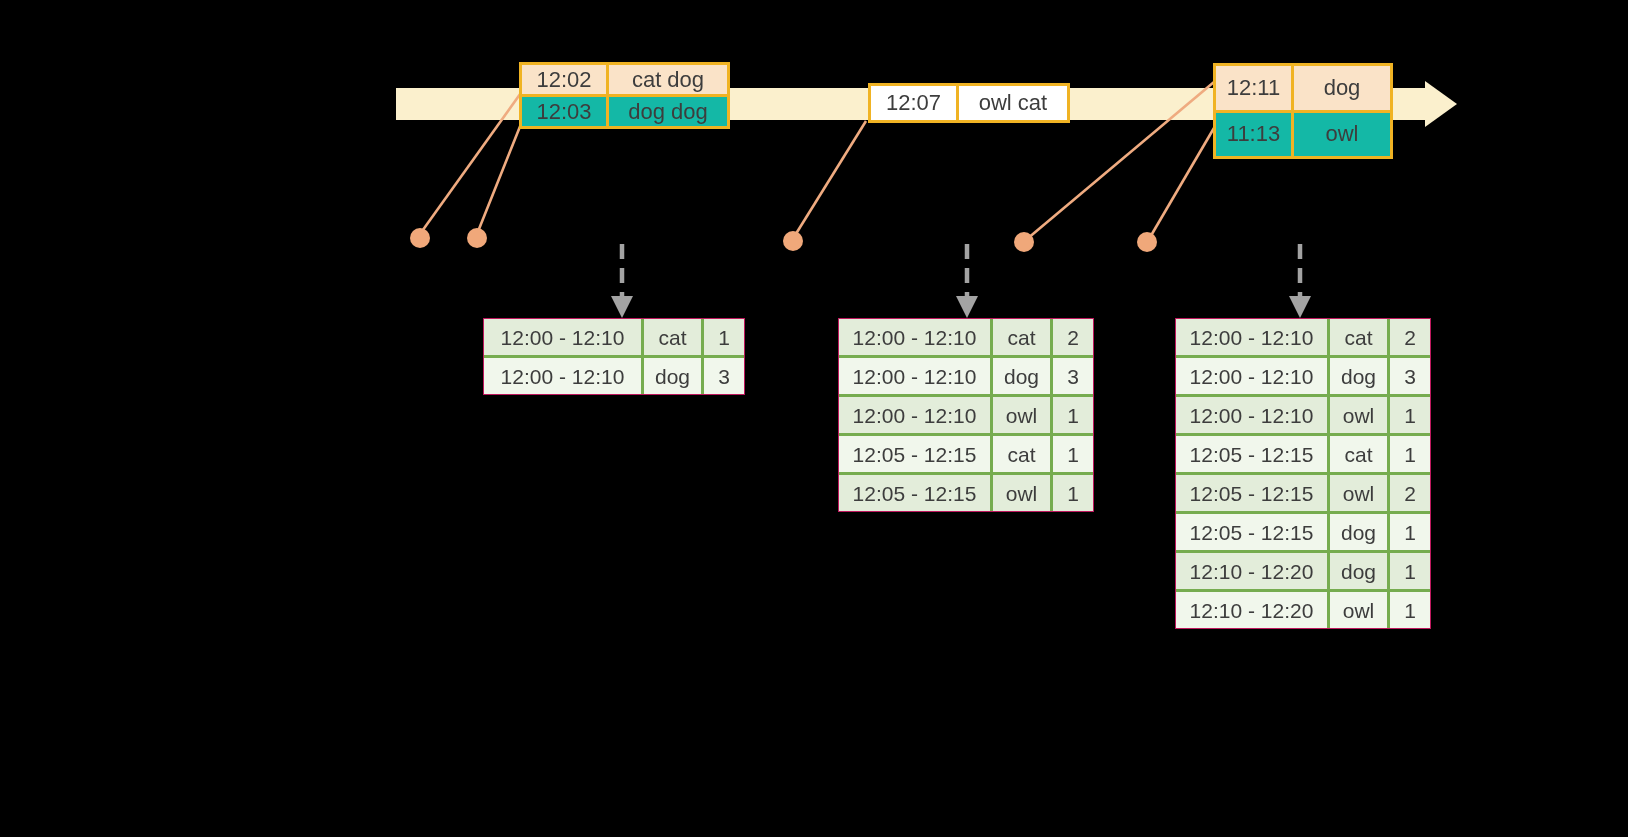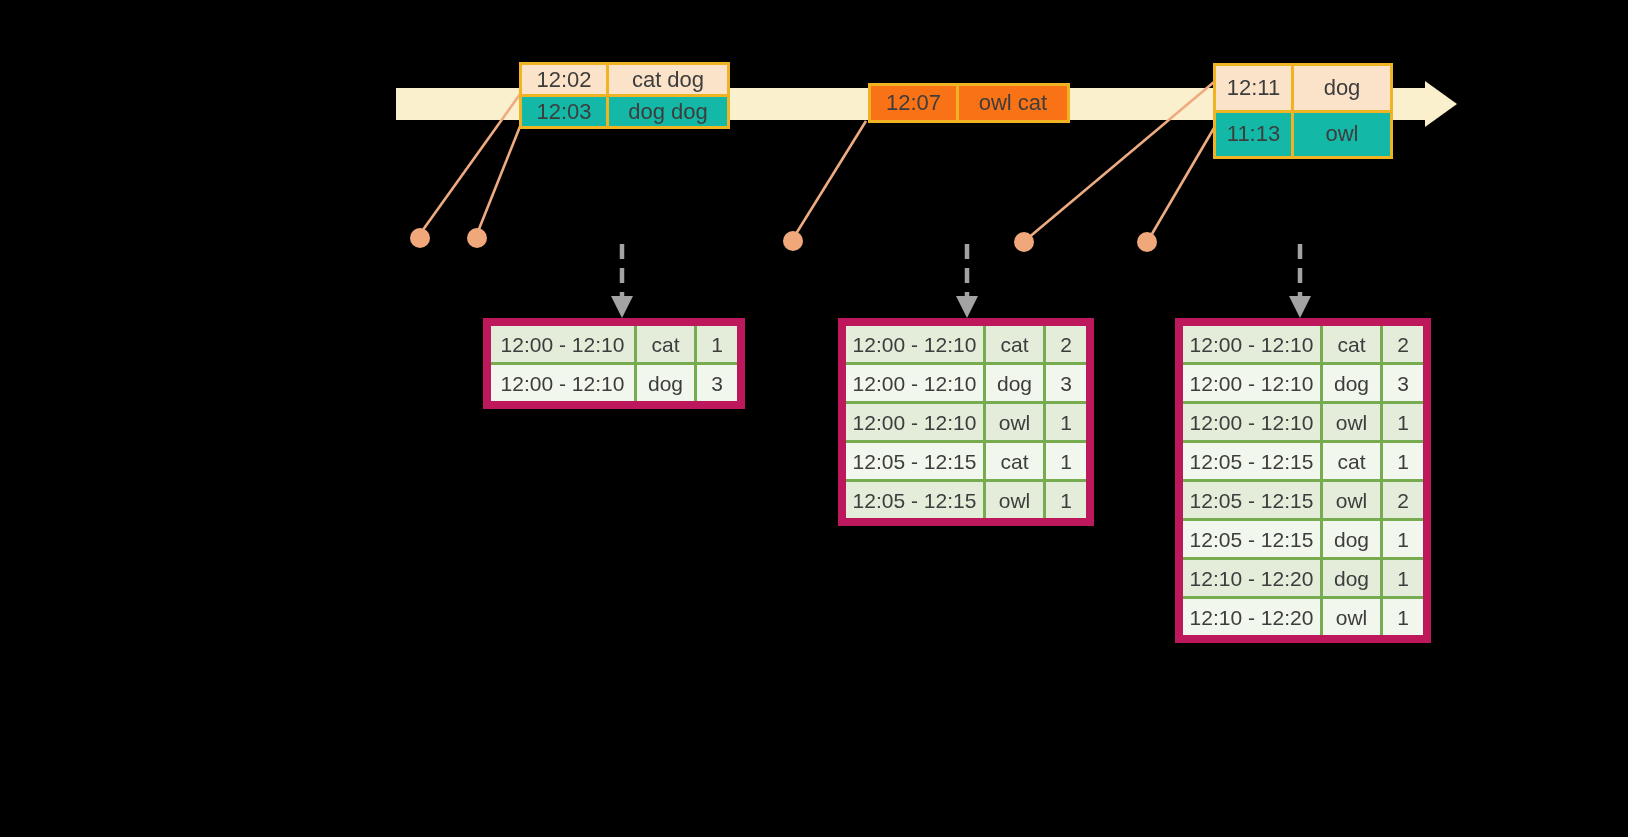--- a/index.html
+++ b/index.html
@@ -35,31 +35,31 @@
   .ev-row{display:flex;flex:1;gap:3px;}
   .ev-row + .ev-row{margin-top:3px;}
   .ev-cell{
     display:flex;align-items:center;justify-content:center;
     font-size:22px;line-height:1;
   }
   .ev-time{flex:0 0 auto;}
   .ev-words{flex:1 1 auto;}
   .ev-row.dark  .ev-cell{background:#fae3c8;}
   .ev-row.light .ev-cell{background:#14b8a6;}
-  .ev-row.single .ev-cell{background:#f97316;text-align:right;}
+  .ev-row.single .ev-cell{background:#ffffff;text-align:right;}
   #event-0 .ev-time{width:84px;}
   #event-1 .ev-time{width:85px;}
   #event-2 .ev-time{width:75px;}
   #event-0{left:519px;top:62px;width:211px;height:67px;}
   #event-1{left:868px;top:83px;width:202px;height:40px;}
   #event-2{left:1213px;top:63px;width:180px;height:96px;}
   
   .result-table{
     position:absolute;top:318px;z-index:3;
-    border:8px solid #be185d;background:#76ac4f;
+    border:1px solid #be185d;background:#76ac4f;
     box-sizing:border-box;
     display:flex;flex-direction:column;
   }
   #result-0{left:483px;width:262px;}
   #result-1{left:838px;width:256px;}
   #result-2{left:1175px;width:256px;}
   .rt-row{display:flex;height:36px;gap:3px;flex:0 0 auto;}
   .rt-row + .rt-row{margin-top:3px;}
   .rt-cell{
     display:flex;align-items:center;justify-content:center;

